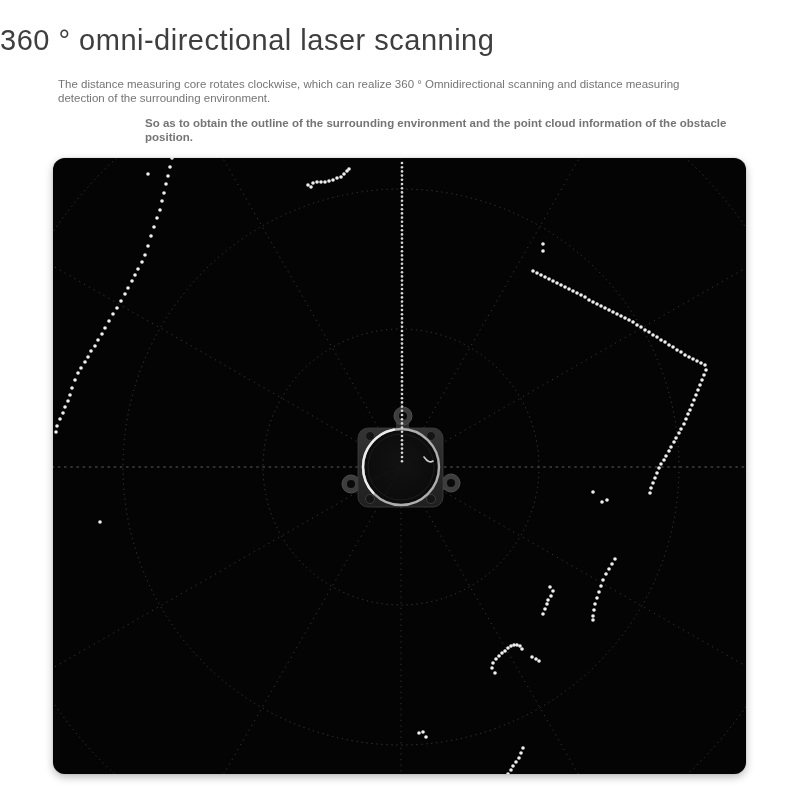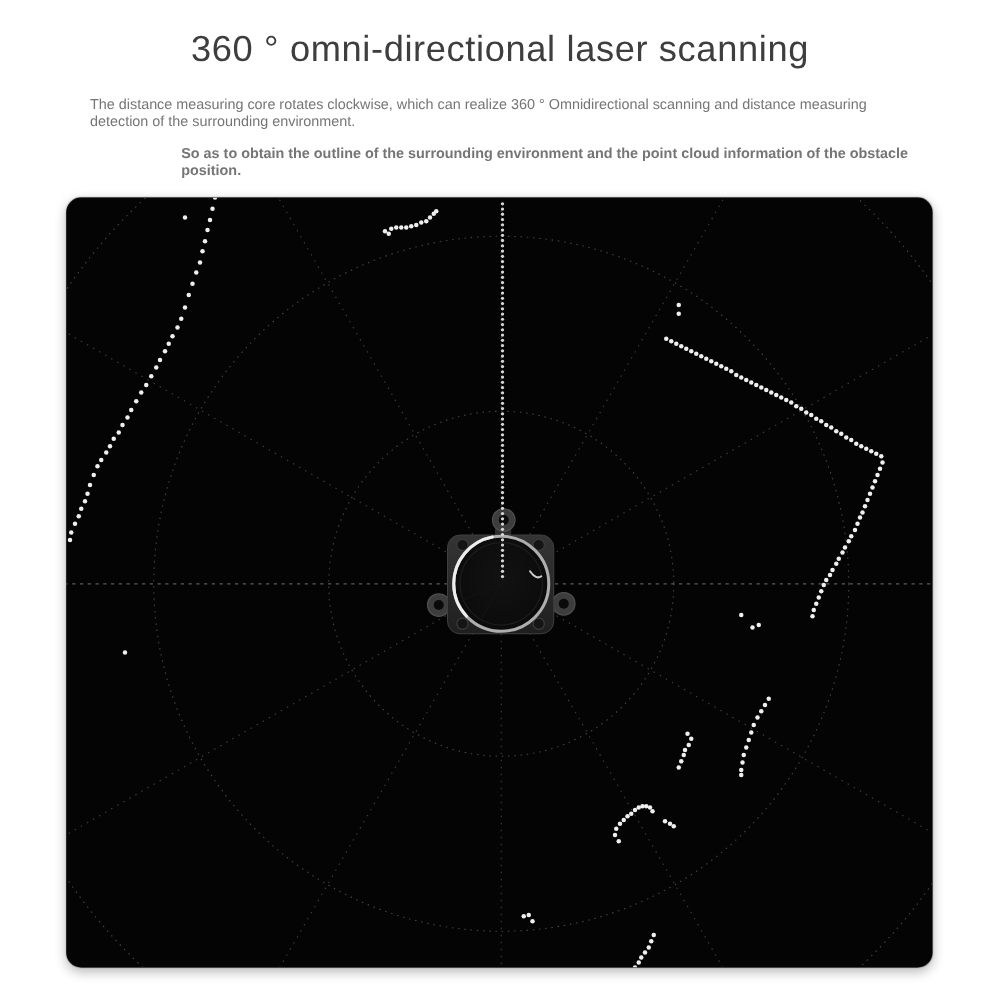--- a/index.html
+++ b/index.html
@@ -1,22 +1,22 @@
 <!DOCTYPE html>
 <html><head>
 <meta charset="utf-8">
 <style>
   html,body{margin:0;padding:0;width:800px;height:800px;background:#ffffff;overflow:hidden;}
   body{font-family:"Liberation Sans", sans-serif;position:relative;}
   .page-title{
     position:absolute;left:0;top:24px;width:800px;margin:0;
-    text-align:center;font-size:29px;font-weight:400;color:#3e3e3e;letter-spacing:0.5px;
+    font-size:29px;font-weight:400;color:#3e3e3e;letter-spacing:0.5px;
   }
   .desc-primary{
-    position:absolute;left:72px;top:78px;width:662px;margin:0;
+    position:absolute;left:58px;top:78px;width:662px;margin:0;
     font-size:11.5px;line-height:13.5px;color:#757575;text-align:left;
   }
   .desc-secondary{
     position:absolute;left:145px;top:117px;width:586px;margin:0;
     font-size:11.5px;line-height:13.5px;color:#757575;text-align:left;font-weight:bold;
   }
   .radar-panel{
     position:absolute;left:53px;top:158px;width:693px;height:616px;
     background:#040404;border-radius:12px;overflow:hidden;
     box-shadow:0 3px 9px rgba(0,0,0,0.28), 0 0 1px rgba(0,0,0,0.4);

